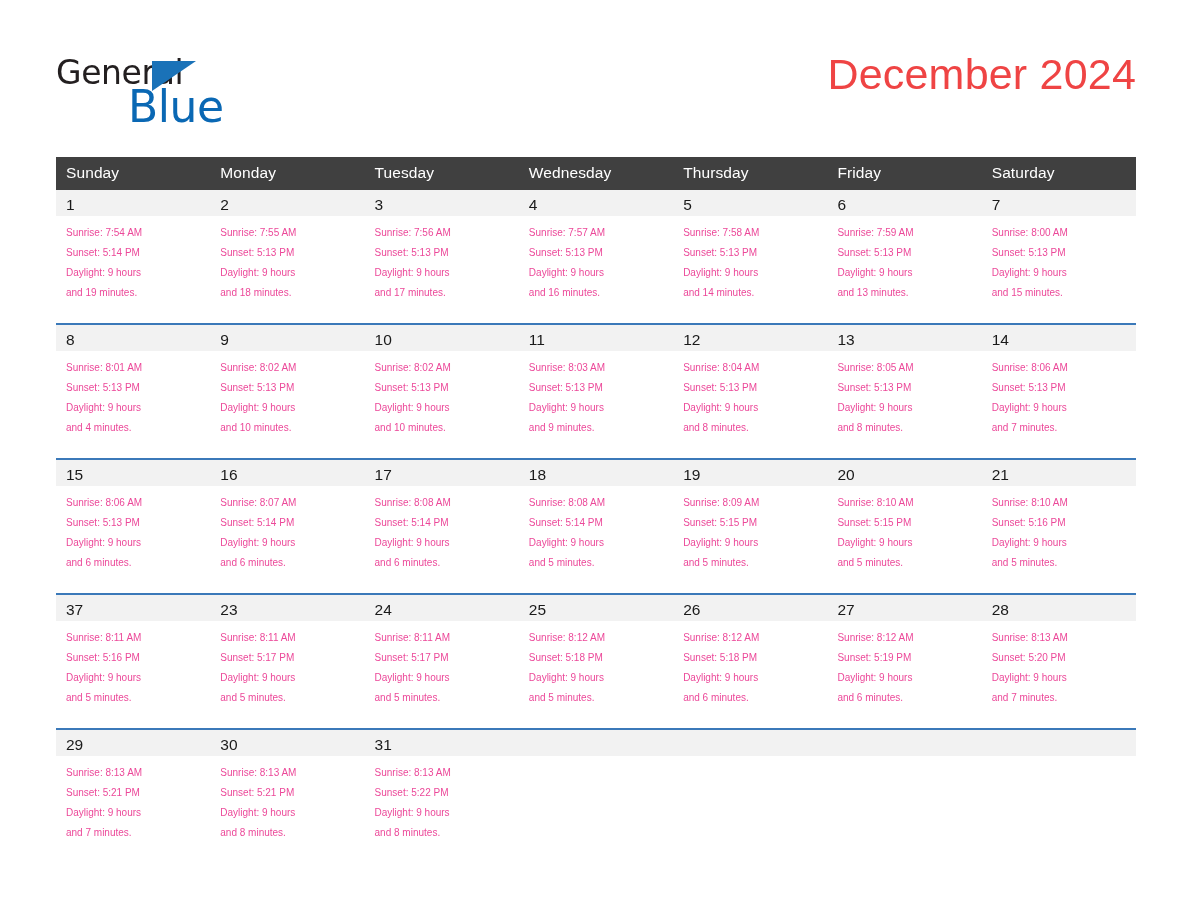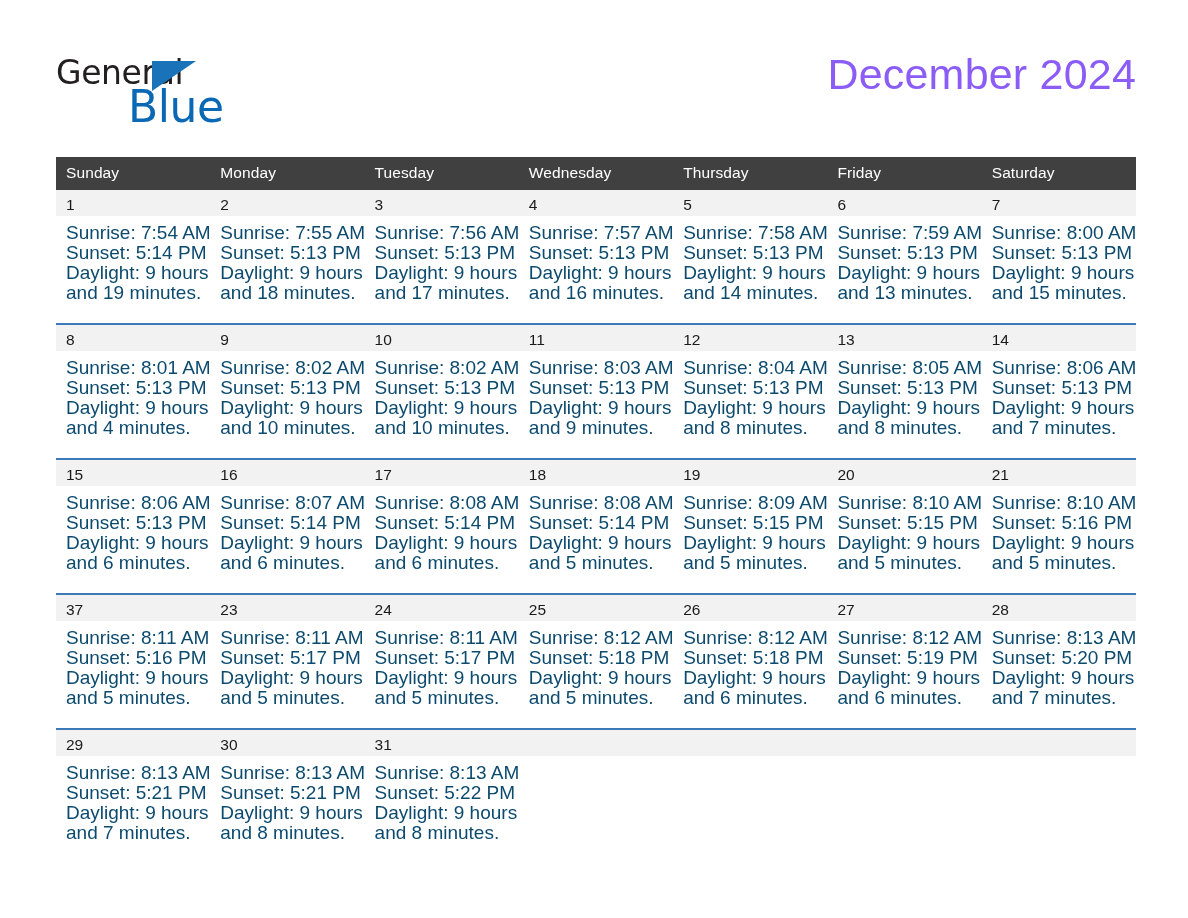--- a/index.html
+++ b/index.html
@@ -68,21 +68,21 @@
   }
 
   .title-block {
     text-align: right;
     padding-top: 2px;
   }
   .month-title {
     font-size: 43px;
     font-weight: 400;
     letter-spacing: 0.2px;
-    color: #8b5cf6;
+    color: #ef4444;
     line-height: 1.12;
     white-space: nowrap;
   }
   .location {
     margin-top: 14px;
     font-size: 24px;
     font-weight: 400;
     color: #000;
     line-height: 1.1;
     white-space: nowrap;
@@ -123,23 +123,23 @@
     padding: 7px 0 8px 10px;
     height: 26px;
     color: #1a1a1a;
   }
   .cell-empty .daynum {
     background: #f2f2f2;
     color: transparent;
   }
   .info {
     padding: 7px 0 0 10px;
-    font-size: 19px;
+    font-size: 10px;
     line-height: 20px;
-    color: #0c4a6e;
+    color: #ec4899;
   }
   .info div { white-space: nowrap; }
 </style>
 </head>
 <body>
 
 <div class="page">
 
   <div class="header">
 

